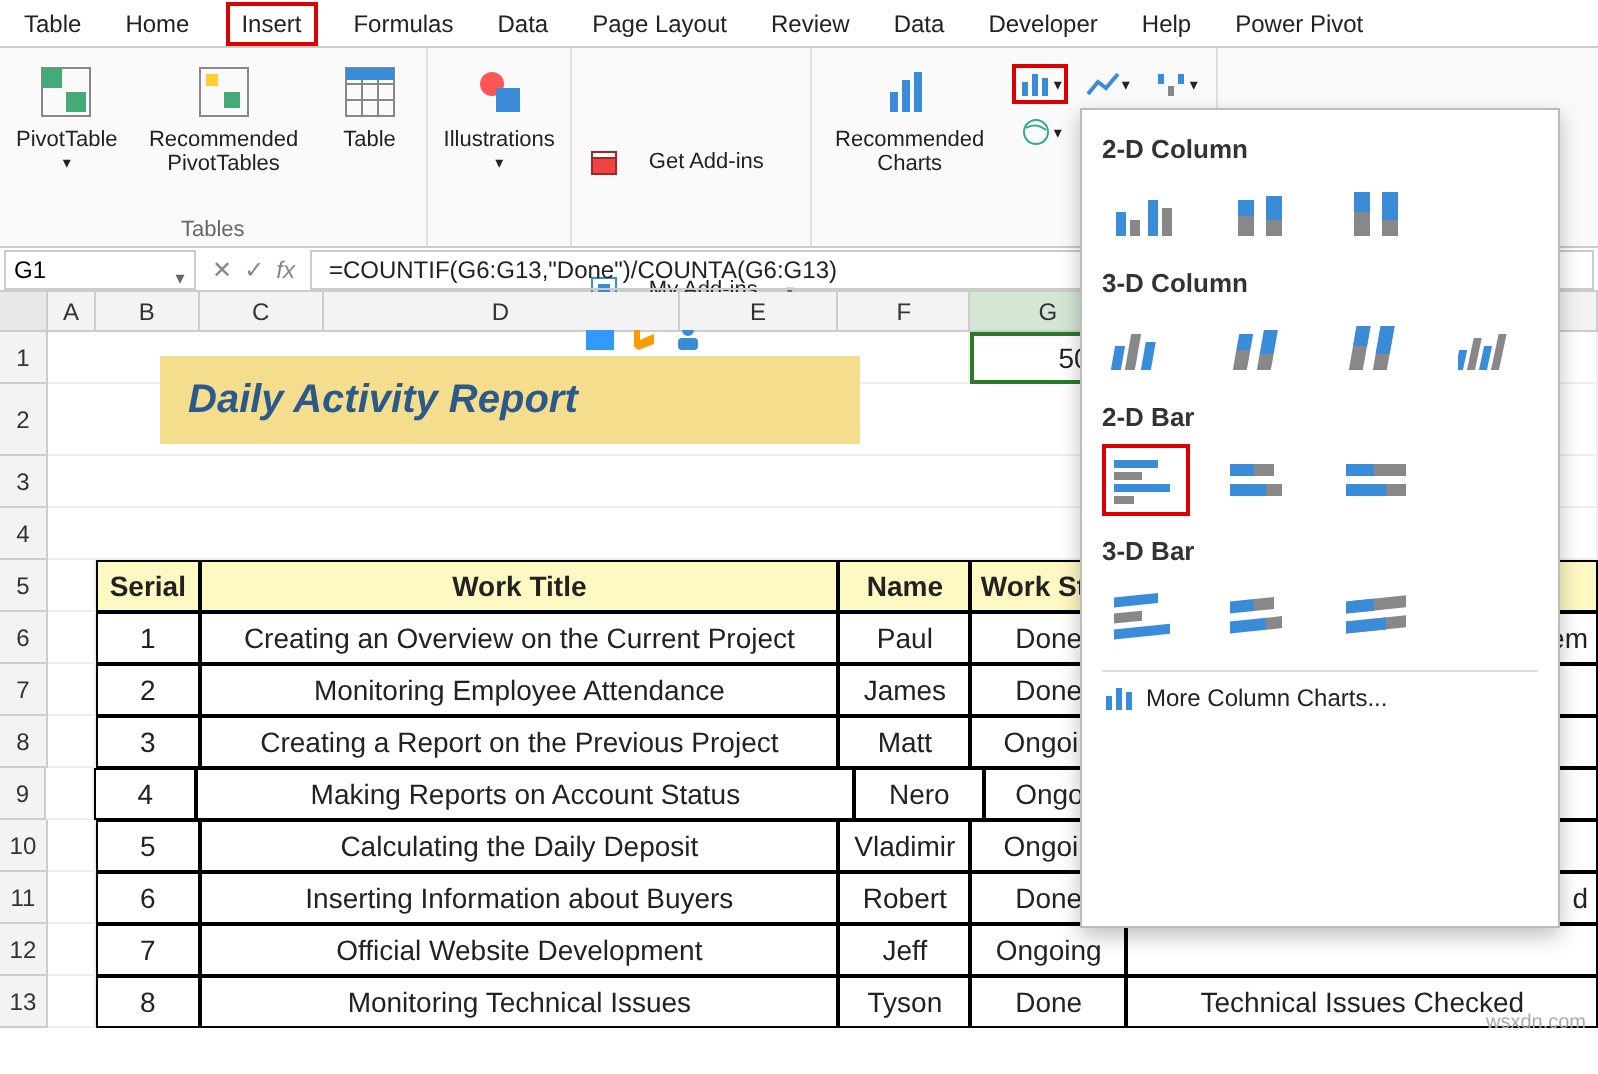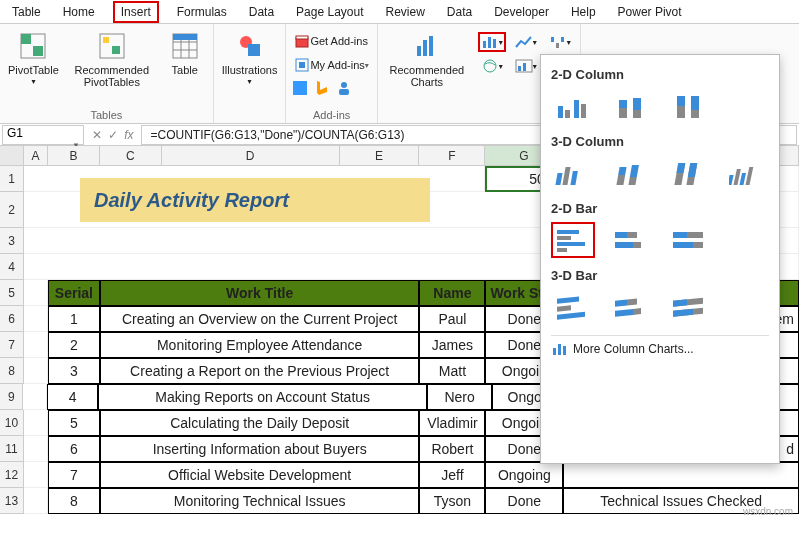--- a/index.html
+++ b/index.html
@@ -10,48 +10,48 @@
   .tabs span { padding: 3px 4px; cursor: default; }
   .tab-active { border: 2px solid #d00; padding: 2px 6px !important; }
 
   
   .ribbon { display: flex; height: 100px; border-bottom: 1px solid #ccc; background: #fafafa; }
   .group { display: flex; flex-direction: column; border-right: 1px solid #e0e0e0; padding: 4px 6px 0; }
   .group-items { display: flex; gap: 8px; align-items: flex-start; flex: 1; }
   .group-label { font-size: 11px; color: #666; text-align: center; padding: 2px 0; }
   .ribbtn { display: flex; flex-direction: column; align-items: center; gap: 2px; padding: 2px; font-size: 11px; line-height: 1.1; text-align: center; min-width: 44px; }
   .ribbtn .ico { width: 32px; height: 32px; display: flex; align-items: center; justify-content: center; }
-  .smallbtn { display: flex; align-items: center; gap: 0; font-size: 11px; padding: 1px 2px; }
+  .smallbtn { display: flex; align-items: center; gap: 14px; font-size: 11px; padding: 1px 2px; margin-top: 40px; }
   .smallbtn .ico { width: 16px; height: 16px; display: flex; align-items: center; justify-content: center; }
   .chart-row { display: flex; gap: 6px; }
   .chart-toggle { width: 28px; height: 20px; border: 1px solid transparent; display: flex; align-items: center; justify-content: center; }
   .chart-toggle.hl { border: 2px solid #d00; }
 
   
   .fbar { display: flex; align-items: center; height: 22px; border-bottom: 1px solid #ccc; }
-  .namebox { display: flex; align-items: flex-end; border: 1px solid #ccc; height: 20px; margin: 1px 2px; flex-direction: column; }
+  .namebox { display: flex; align-items: flex-end; border: 1px solid #ccc; height: 20px; margin: 1px 2px; }
   .namebox input { border: none; width: 80px; height: 18px; font-size: 12px; padding: 0 4px; outline: none; }
   .namebox .dd { width: 14px; text-align: center; font-size: 9px; color: #666; }
   .fx-icons { display: flex; align-items: center; gap: 6px; padding: 0 6px; color: #888; }
   .fxbox { flex: 1; border: 1px solid #ccc; height: 20px; margin: 1px 2px; padding: 0 8px; display: flex; align-items: center; font-size: 12px; }
 
   
   .colhdr { display: flex; height: 20px; border-bottom: 1px solid #ccc; background: #f3f3f3; }
   .rowhdr-spacer { width: 24px; border-right: 1px solid #ccc; background: #e8e8e8; }
   .colcell { border-right: 1px solid #ccc; text-align: center; font-size: 12px; color: #333; line-height: 20px; background: #f3f3f3; }
   .colcell.sel { background: #d4e6d4; }
 
   
   .sheet { position: relative; }
   .row { display: flex; height: 26px; }
   .row.big { height: 36px; }
   .rowhdr { width: 24px; border-right: 1px solid #ccc; border-bottom: 1px solid #ccc; background: #f3f3f3; text-align: center; font-size: 12px; color: #333; display: flex; align-items: center; justify-content: center; }
   .cell { border-right: 1px solid #eee; border-bottom: 1px solid #eee; display: flex; align-items: center; padding: 0 4px; font-size: 14px; }
   .tblcell { border: 1px solid #000; display: flex; align-items: center; justify-content: center; padding: 0 4px; font-size: 14px; }
-  .tblhead { background: #4d7c0f; font-weight: bold; text-align: center; }
+  .tblhead { background: #fef9c3; font-weight: bold; text-align: center; }
 
   
   .banner { position: absolute; left: 80px; top: 12px; width: 350px; height: 44px; background: #f5dd8e; display: flex; align-items: center; padding-left: 14px; font-style: italic; font-weight: bold; font-size: 20px; color: #2b5a8a; }
 
   
   .gallery { position: absolute; left: 540px; top: 54px; width: 240px; height: 410px; background: #fff; border: 1px solid #bbb; box-shadow: 0 4px 10px rgba(0,0,0,.25); padding: 8px 10px; z-index: 10; }
   .gallery h4 { margin: 4px 0 6px 0; font-size: 13px; font-weight: 600; color: #333; }
   .thumbs { display: flex; gap: 14px; margin-bottom: 10px; }
   .thumb { width: 44px; height: 36px; display: flex; align-items: center; justify-content: center; border: 1px solid transparent; }
   .thumb.hl { border: 2px solid #d00; }

